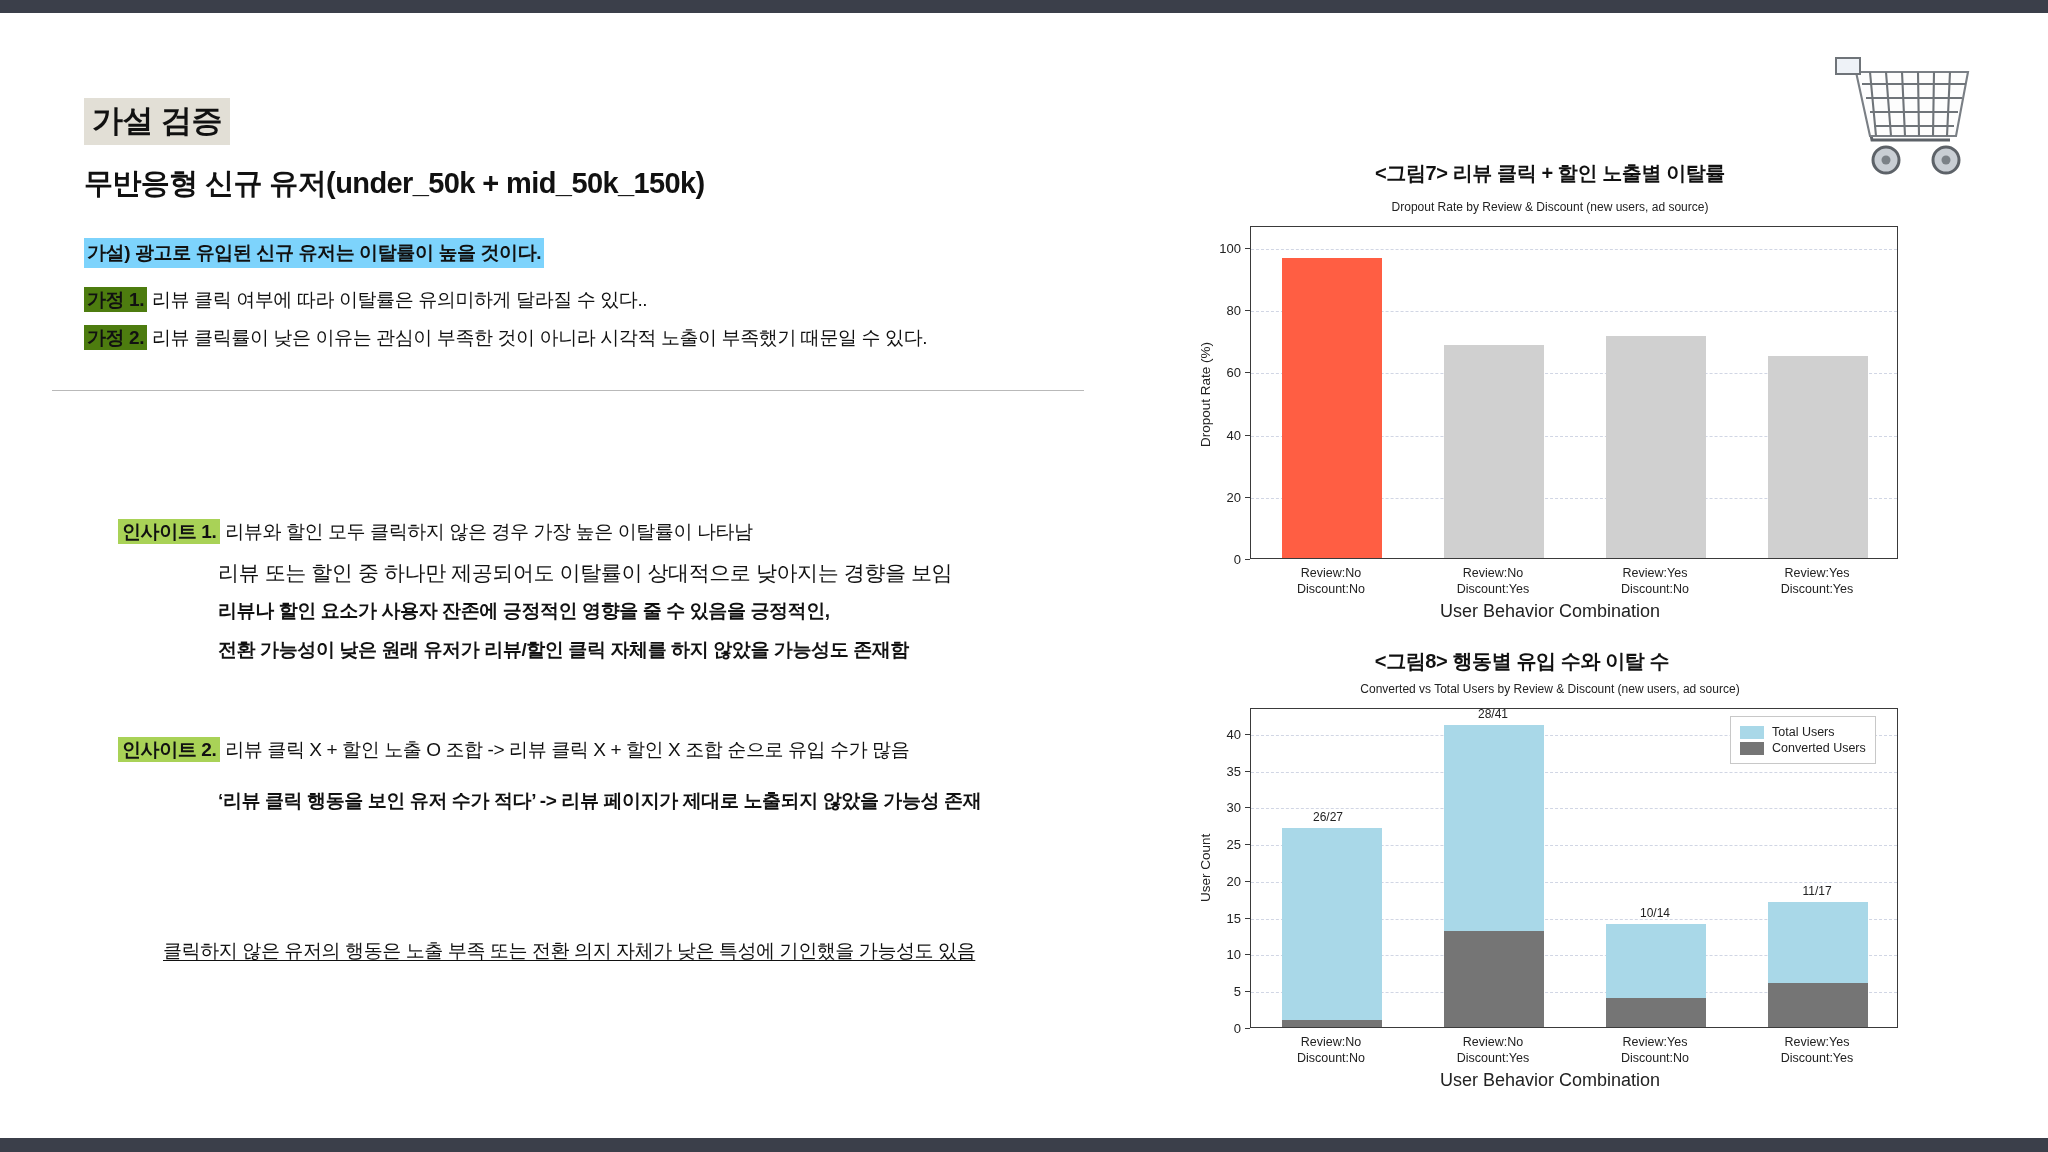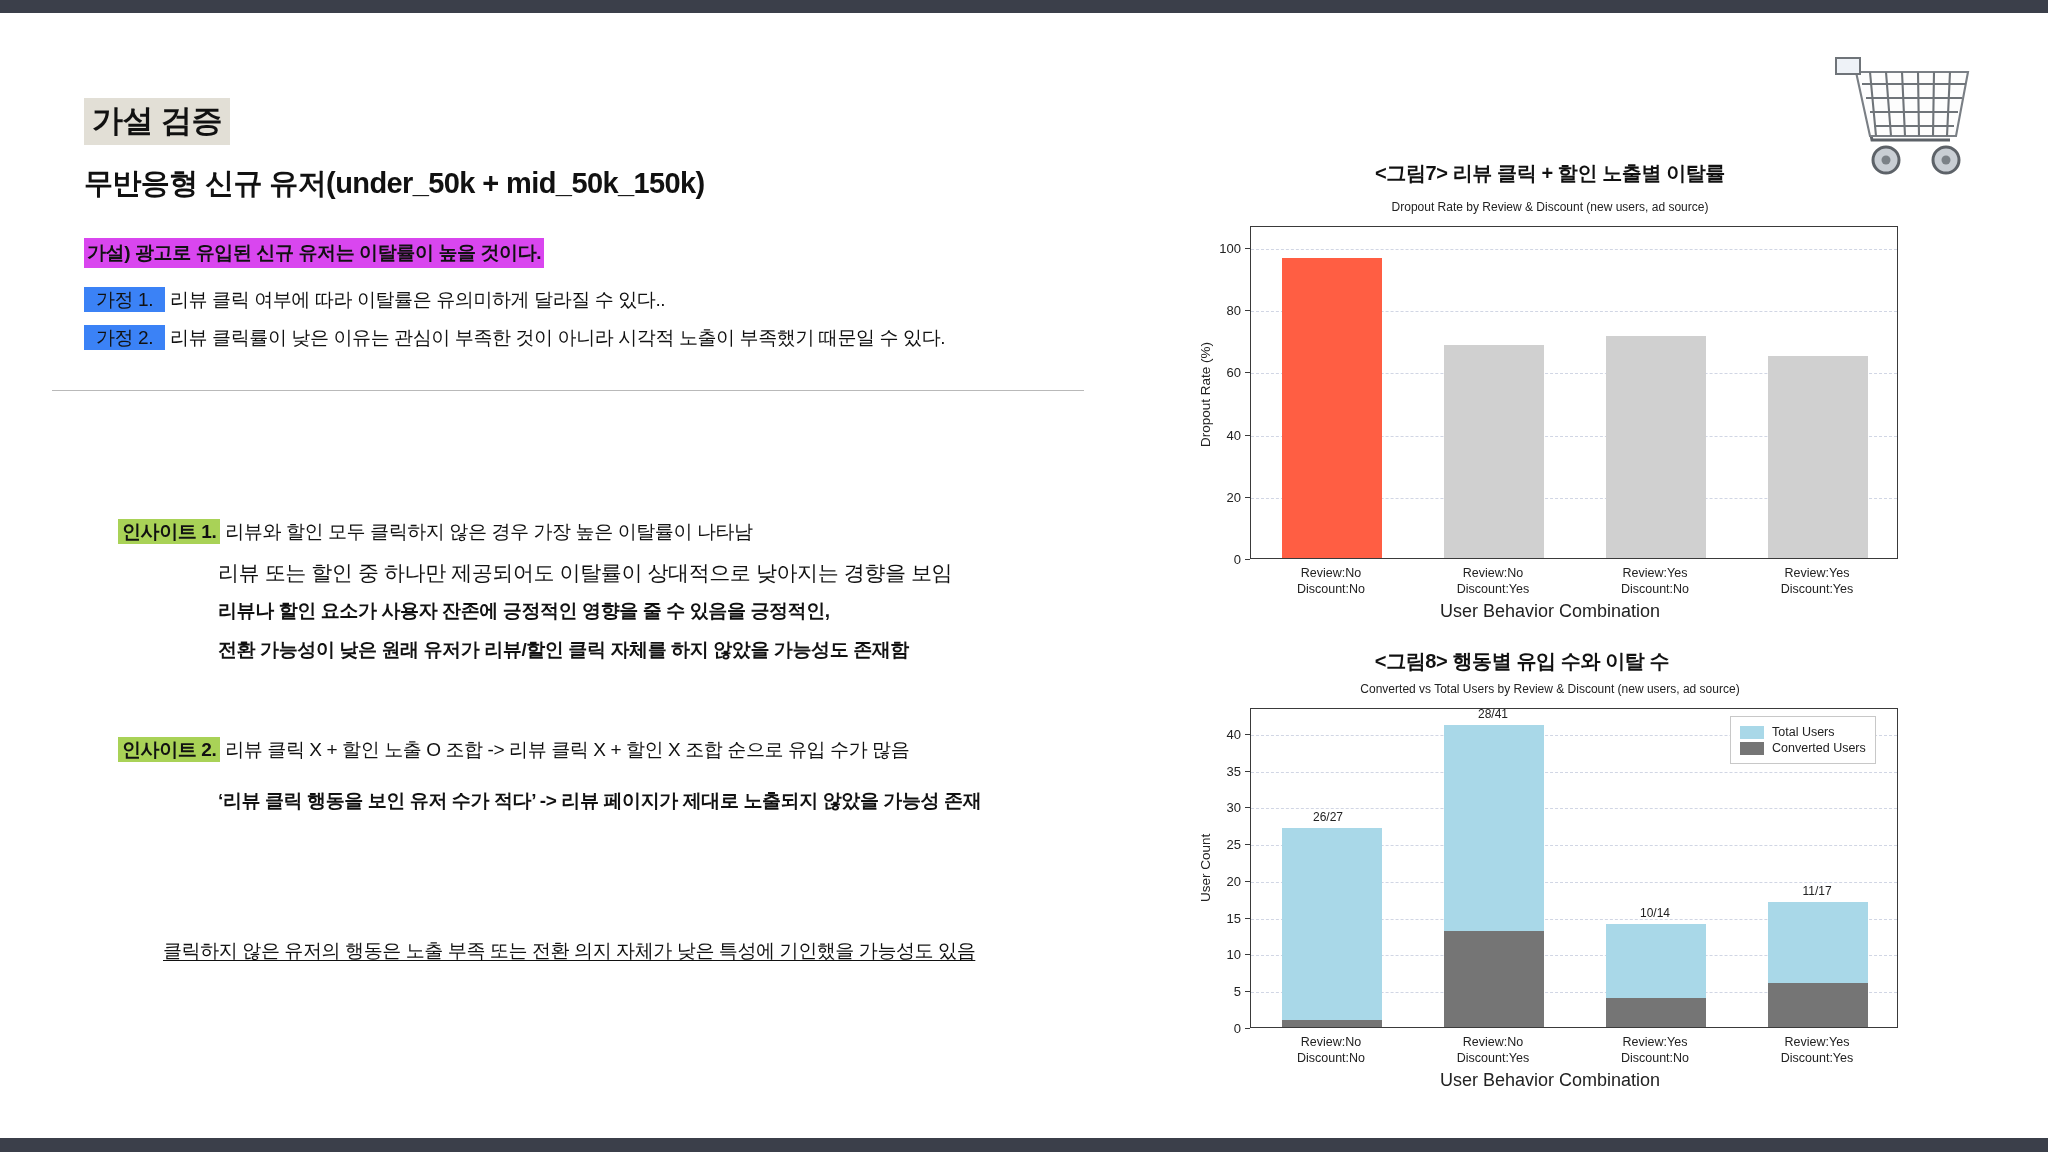--- a/index.html
+++ b/index.html
@@ -21,27 +21,27 @@
     background:#e2dfd6;padding:2px 8px 3px 8px;letter-spacing:-0.5px;
   }
   .sub-title{
     position:absolute;left:84px;top:152px;
     font-size:29px;font-weight:bold;color:#111;letter-spacing:-0.6px;margin-top:12px;
   }
 
   .hyp{
     position:absolute;left:84px;top:238px;
     font-size:19px;font-weight:bold;color:#111;letter-spacing:-0.4px;
-    background:#d946ef;padding:2px 3px;
+    background:#7dd3fc;padding:2px 3px;
   }
   .assume{
     position:absolute;left:84px;
     font-size:19px;color:#111;letter-spacing:-0.4px;white-space:nowrap;
   }
-  .assume .tag{background:#3b82f6;font-weight:normal;padding:2px 12px;}
+  .assume .tag{background:#4d7c0f;font-weight:bold;padding:2px 3px;}
   .assume1{top:287px;}
   .assume2{top:325px;}
 
   .divider{
     position:absolute;left:52px;top:390px;width:1032px;height:1px;background:#b9b9b9;
   }
 
   .insight{
     position:absolute;left:118px;
     font-size:19px;color:#111;letter-spacing:-0.4px;white-space:nowrap;

